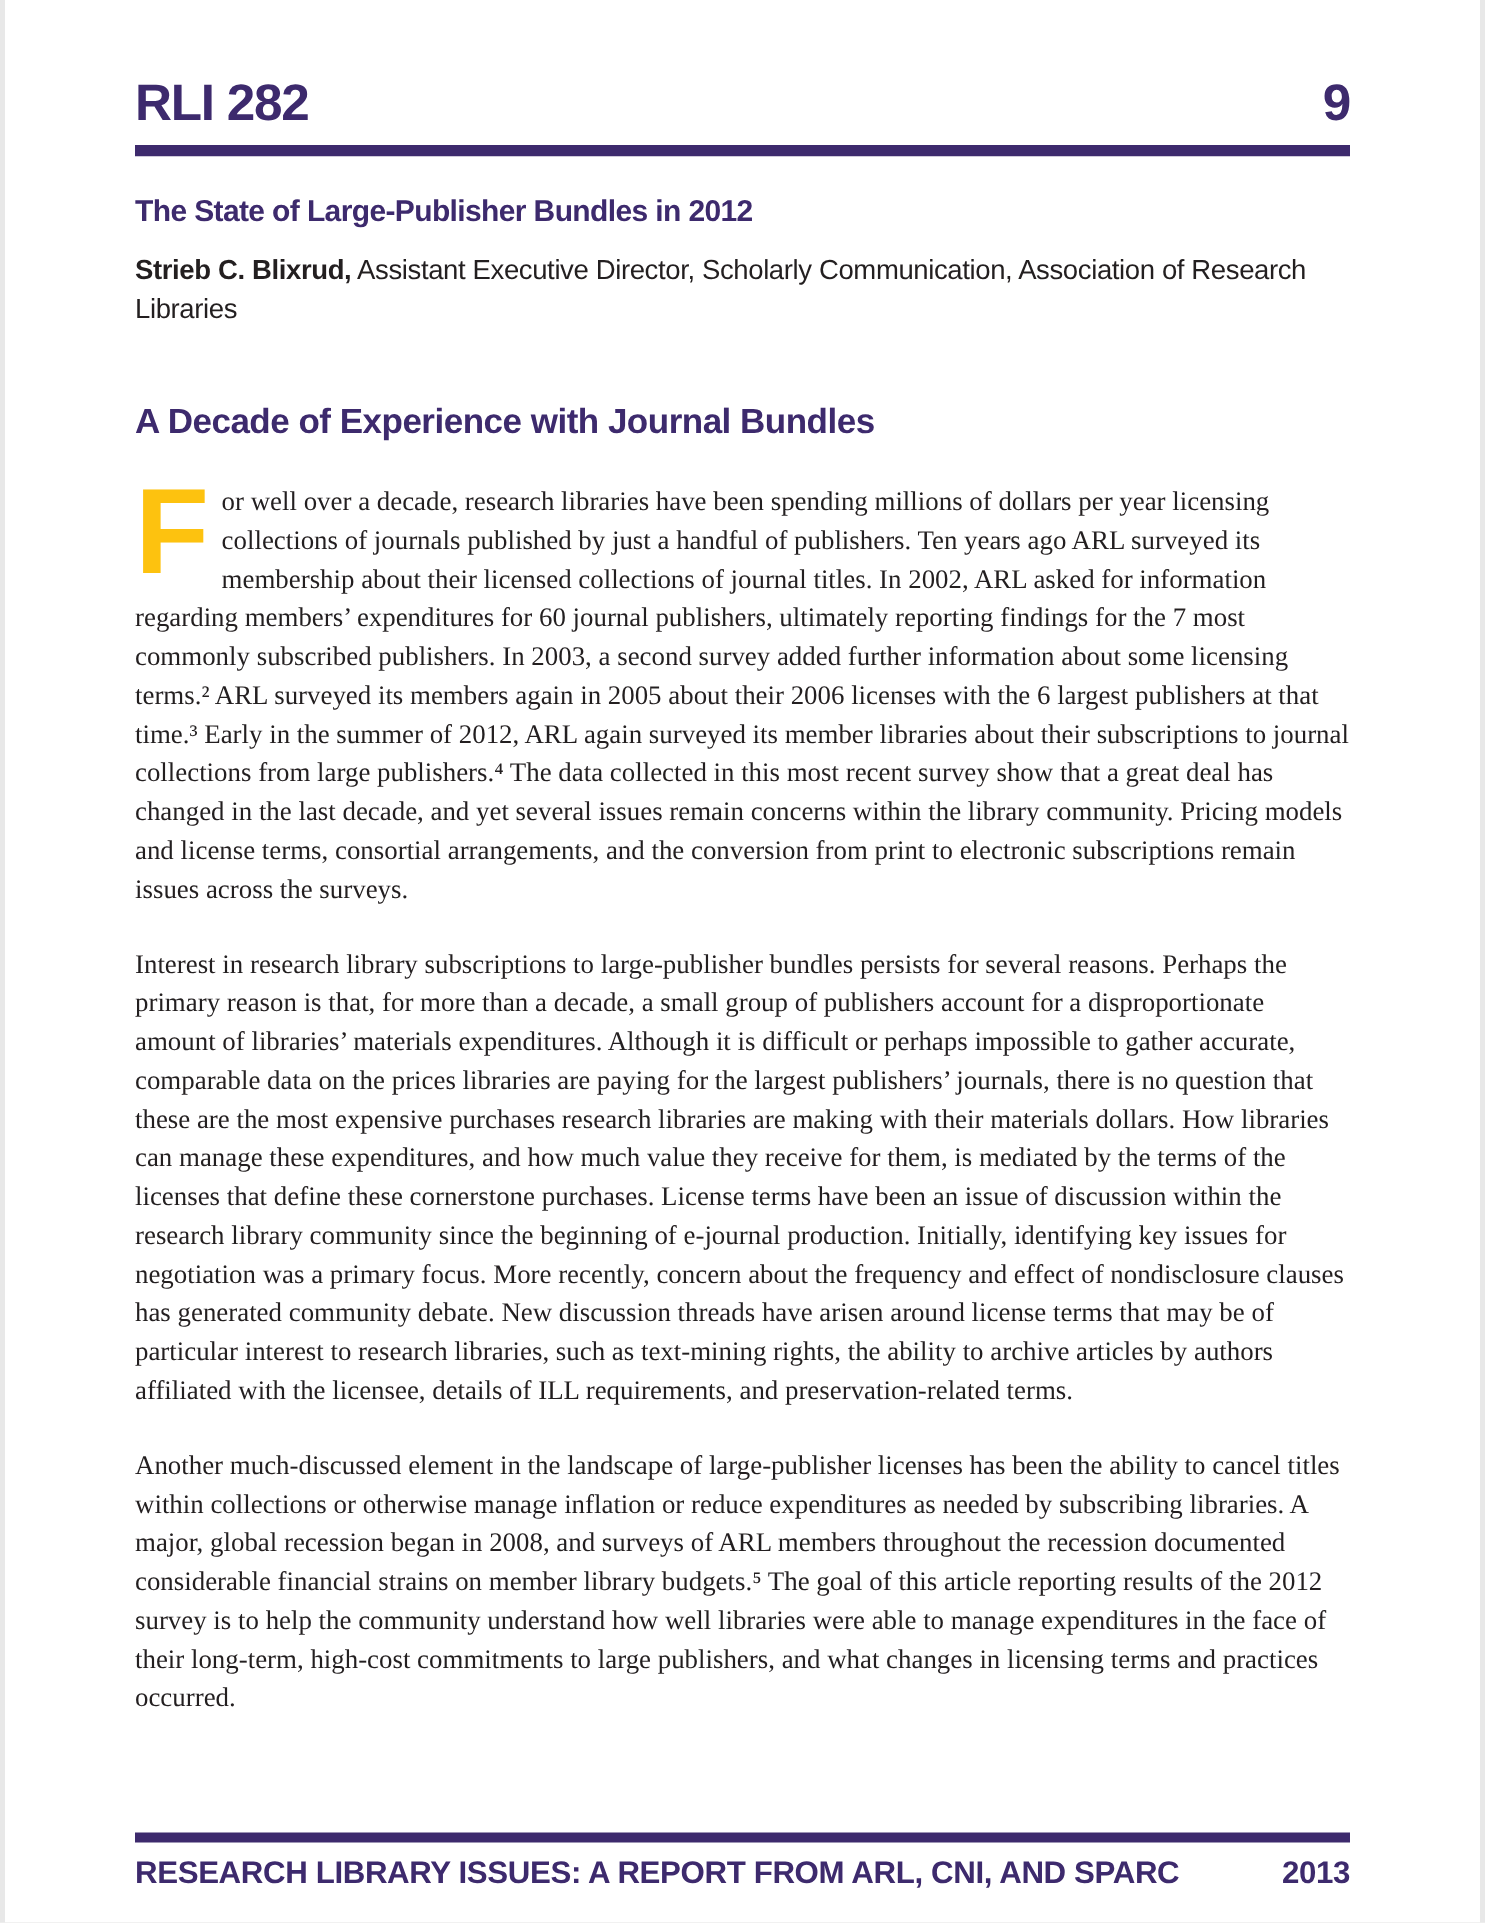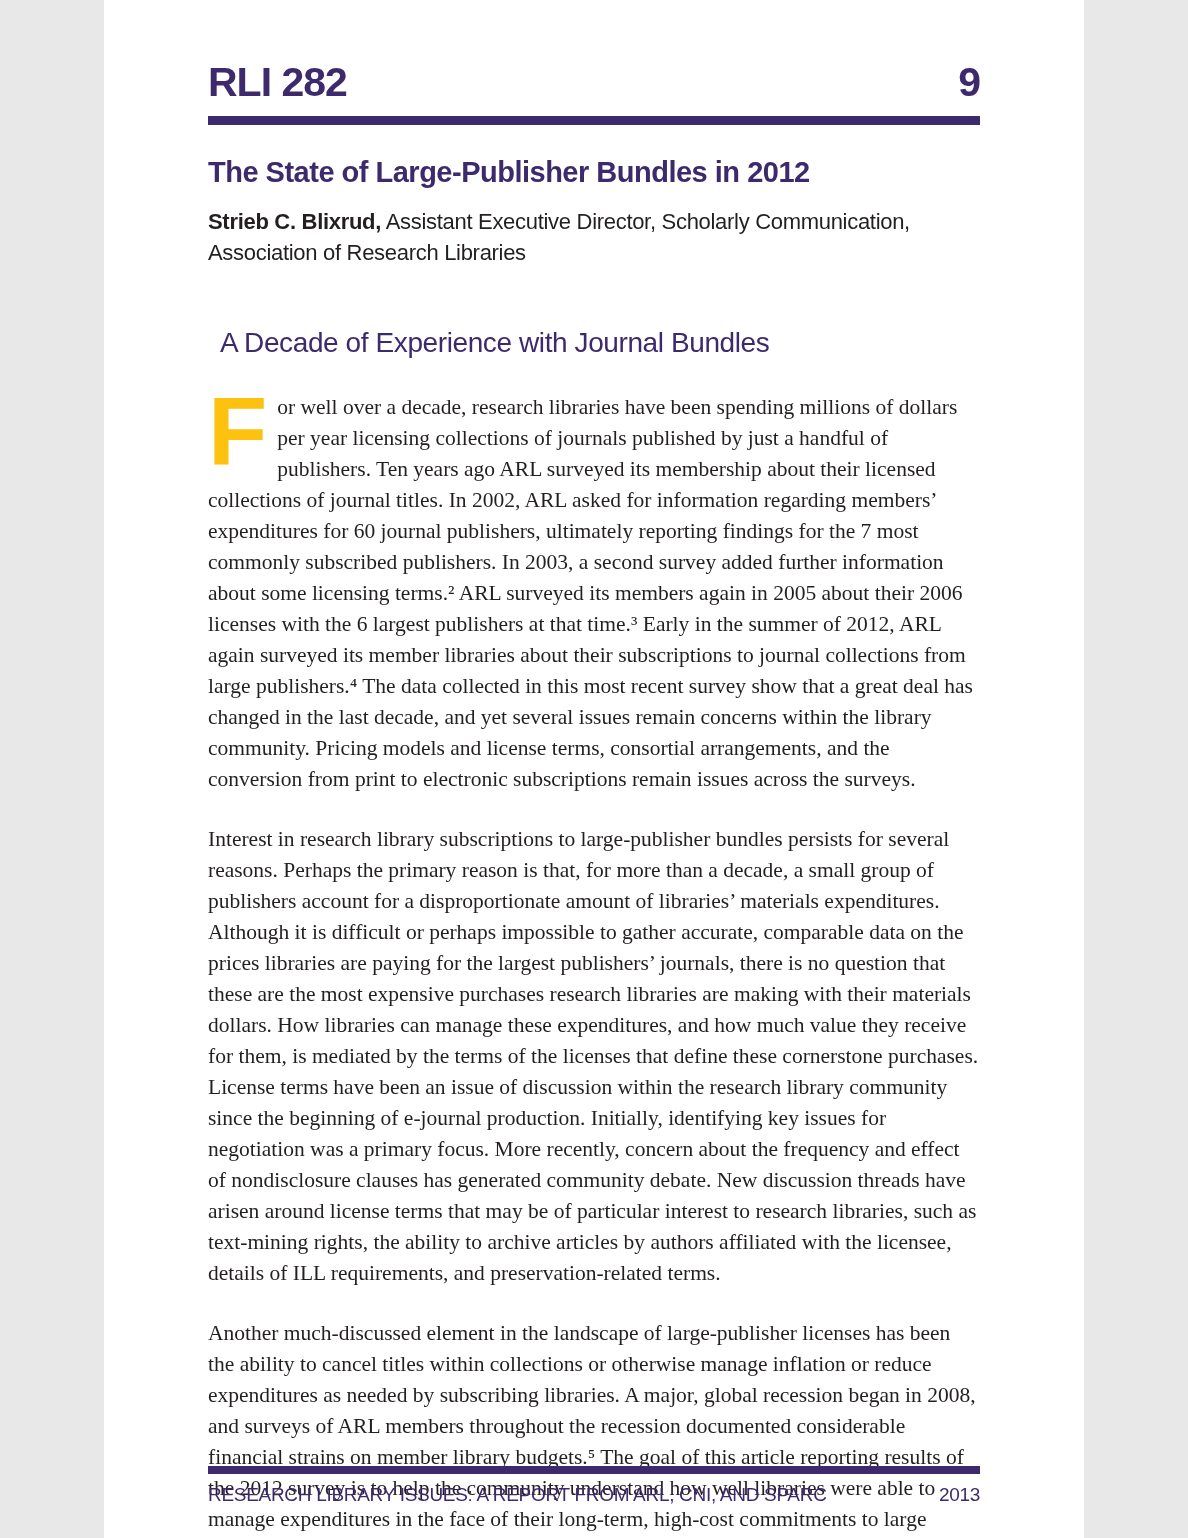--- a/index.html
+++ b/index.html
@@ -4,21 +4,21 @@
 <style>
   :root {
     --purple: #3d2a6d;
     --yellow: #fdc20f;
     --body_text: #231f20;
   }
   * { box-sizing: border-box; }
   html, body { margin: 0; padding: 0; background: #e8e8e8; }
   .page {
     position: relative;
-    width: 980px;
+    width: 1180px;
     height: 1538px;
     margin: 0 auto;
     background: #ffffff;
     overflow: hidden;
     font-family: "Liberation Sans", sans-serif;
     color: var(--body_text);
   }
   .content {
     padding: 62px 104px 0 104px;
   }
@@ -37,21 +37,21 @@
   .rule {
     height: 9px;
     background: var(--purple);
     margin-top: 13px;
   }
 
   
   h1.article-title {
     margin: 32px 0 0 0;
     color: var(--purple);
-    font-size: 29px;
+    font-size: 24px;
     font-weight: bold;
     letter-spacing: -0.5px;
     line-height: 1.1;
   }
   .authors {
     margin-top: 17px;
     font-size: 22px;
     line-height: 31px;
     letter-spacing: -0.3px;
   }
@@ -59,24 +59,24 @@
   .author-name { font-weight: bold; }
   .authors sup {
     font-size: 13px;
     line-height: 0;
     vertical-align: super;
     font-weight: normal;
   }
 
   
   h2.section-heading {
-    margin: 60px 0 0 12px;
+    margin: 60px 0 0 0;
     color: var(--purple);
     font-size: 28px;
-    font-weight: normal;
+    font-weight: bold;
     letter-spacing: -0.4px;
     line-height: 1.1;
   }
 
   
   .article-body {
     margin-top: 33px;
     font-family: "Liberation Serif", "DejaVu Serif", serif;
     font-size: 21.5px;
     line-height: 31px;
@@ -105,22 +105,22 @@
     height: 8px;
     background: var(--purple);
     margin: 0;
   }
   .footer-row {
     display: flex;
     justify-content: space-between;
     align-items: baseline;
     margin-top: 11px;
     color: var(--purple);
-    font-weight: normal;
-    font-size: 19px;
+    font-weight: bold;
+    font-size: 25px;
     letter-spacing: -0.3px;
     line-height: 1.1;
     text-align: right;
   }
 </style>
 </head>
 <body>
 
 <div class="page">
   <div class="content">

